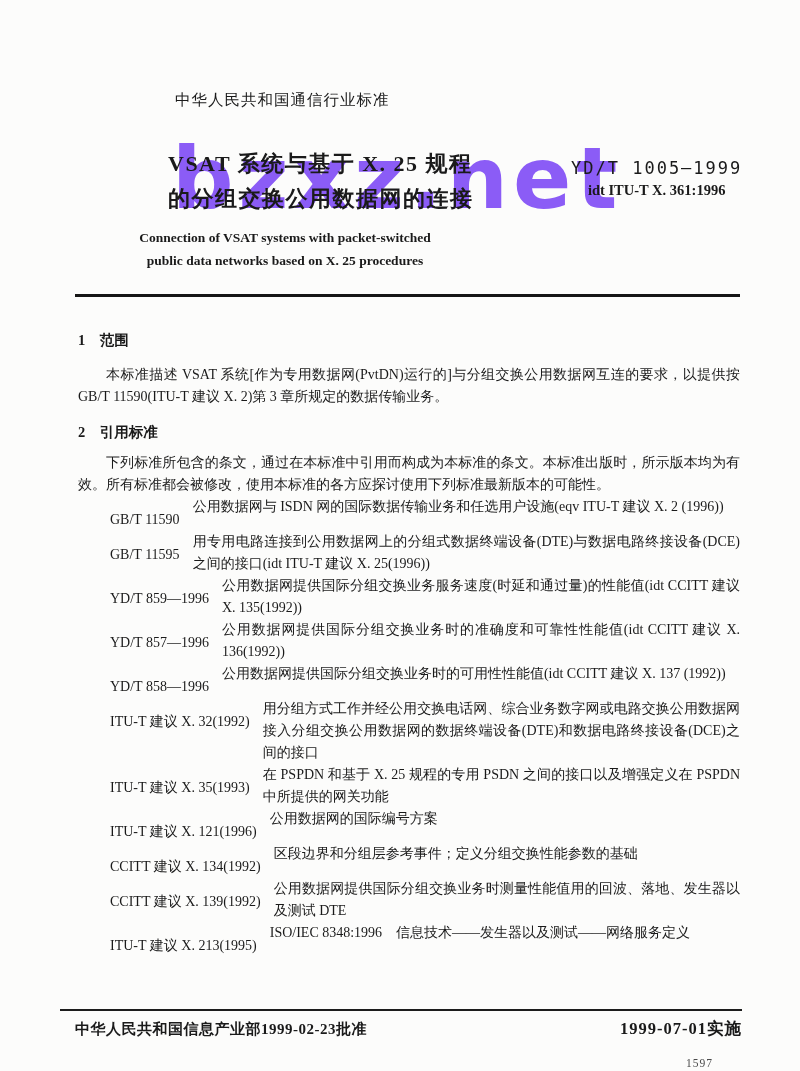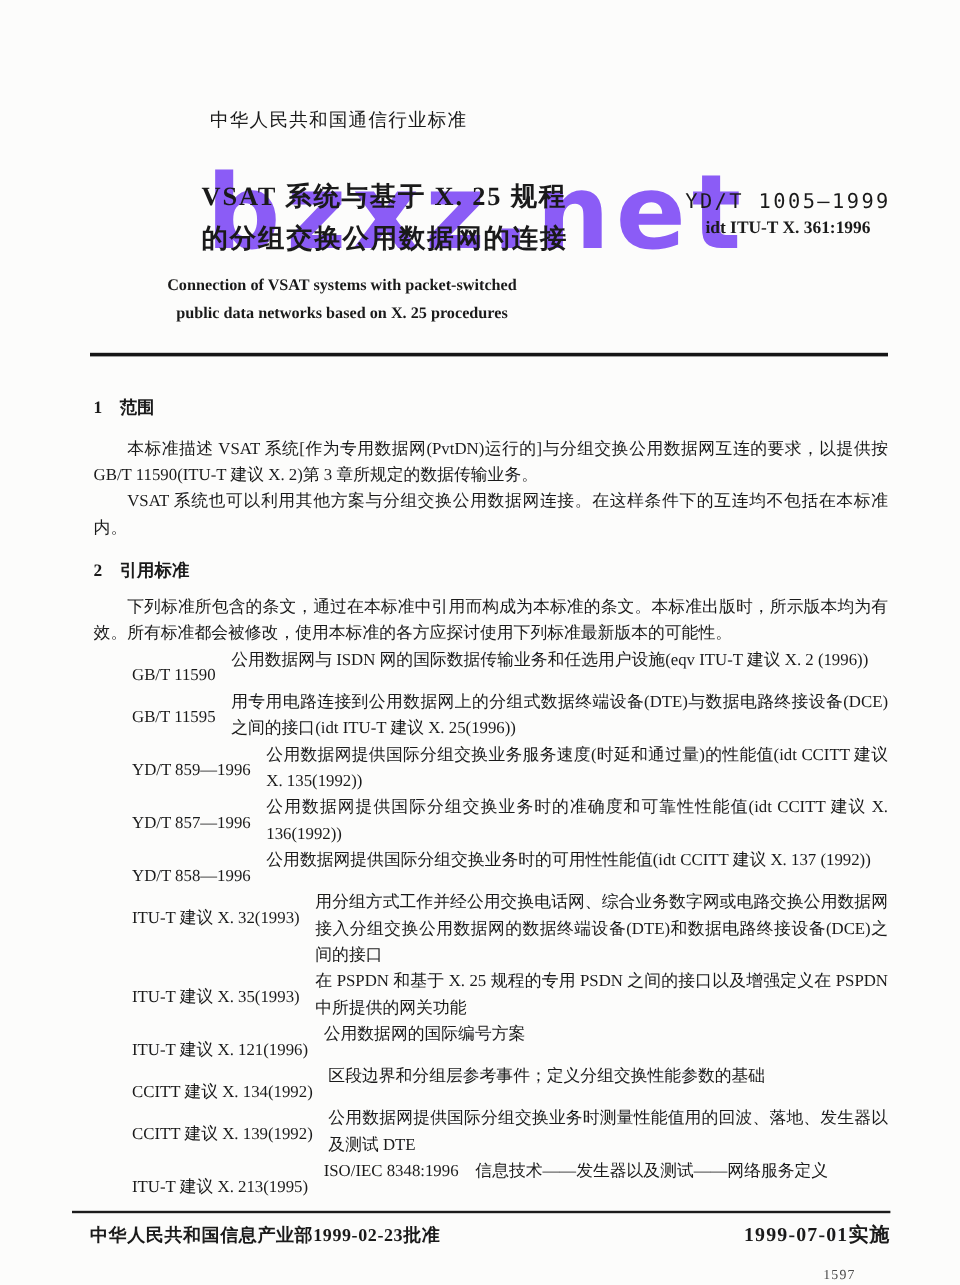--- a/index.html
+++ b/index.html
@@ -98,21 +98,20 @@
     <div class="title-en">
       <div>Connection of VSAT systems with packet-switched</div>
       <div>public data networks based on X. 25 procedures</div>
     </div>
 
     <div class="rule-thick"></div>
 
     <div class="content">
       <h2 class="h1-scope">1　范围</h2>
       <p>本标准描述 VSAT 系统[作为专用数据网(PvtDN)运行的]与分组交换公用数据网互连的要求，以提供按 GB/T 11590(ITU-T 建议 X. 2)第 3 章所规定的数据传输业务。</p>
-      <p>VSAT 系统也可以利用其他方案与分组交换公用数据网连接。在这样条件下的互连均不包括在本标准内。</p>
 
       <h2 class="h2-refs">2　引用标准</h2>
       <p>下列标准所包含的条文，通过在本标准中引用而构成为本标准的条文。本标准出版时，所示版本均为有效。所有标准都会被修改，使用本标准的各方应探讨使用下列标准最新版本的可能性。</p>
 
       <div class="ref-list">
         <div class="ref">
           <span class="ref-label">GB/T 11590</span>
           <span class="ref-text">公用数据网与 ISDN 网的国际数据传输业务和任选用户设施(eqv ITU-T 建议 X. 2 (1996))</span>
         </div>
         <div class="ref">
@@ -125,21 +124,21 @@
         </div>
         <div class="ref">
           <span class="ref-label">YD/T 857—1996</span>
           <span class="ref-text">公用数据网提供国际分组交换业务时的准确度和可靠性性能值(idt CCITT 建议 X. 136(1992))</span>
         </div>
         <div class="ref">
           <span class="ref-label">YD/T 858—1996</span>
           <span class="ref-text">公用数据网提供国际分组交换业务时的可用性性能值(idt CCITT 建议 X. 137 (1992))</span>
         </div>
         <div class="ref">
-          <span class="ref-label">ITU-T 建议 X. 32(1993)</span>
+          <span class="ref-label">ITU-T 建议 X. 32(1992)</span>
           <span class="ref-text">用分组方式工作并经公用交换电话网、综合业务数字网或电路交换公用数据网接入分组交换公用数据网的数据终端设备(DTE)和数据电路终接设备(DCE)之间的接口</span>
         </div>
         <div class="ref">
           <span class="ref-label">ITU-T 建议 X. 35(1993)</span>
           <span class="ref-text">在 PSPDN 和基于 X. 25 规程的专用 PSDN 之间的接口以及增强定义在 PSPDN 中所提供的网关功能</span>
         </div>
         <div class="ref">
           <span class="ref-label">ITU-T 建议 X. 121(1996)</span>
           <span class="ref-text">公用数据网的国际编号方案</span>
         </div>

